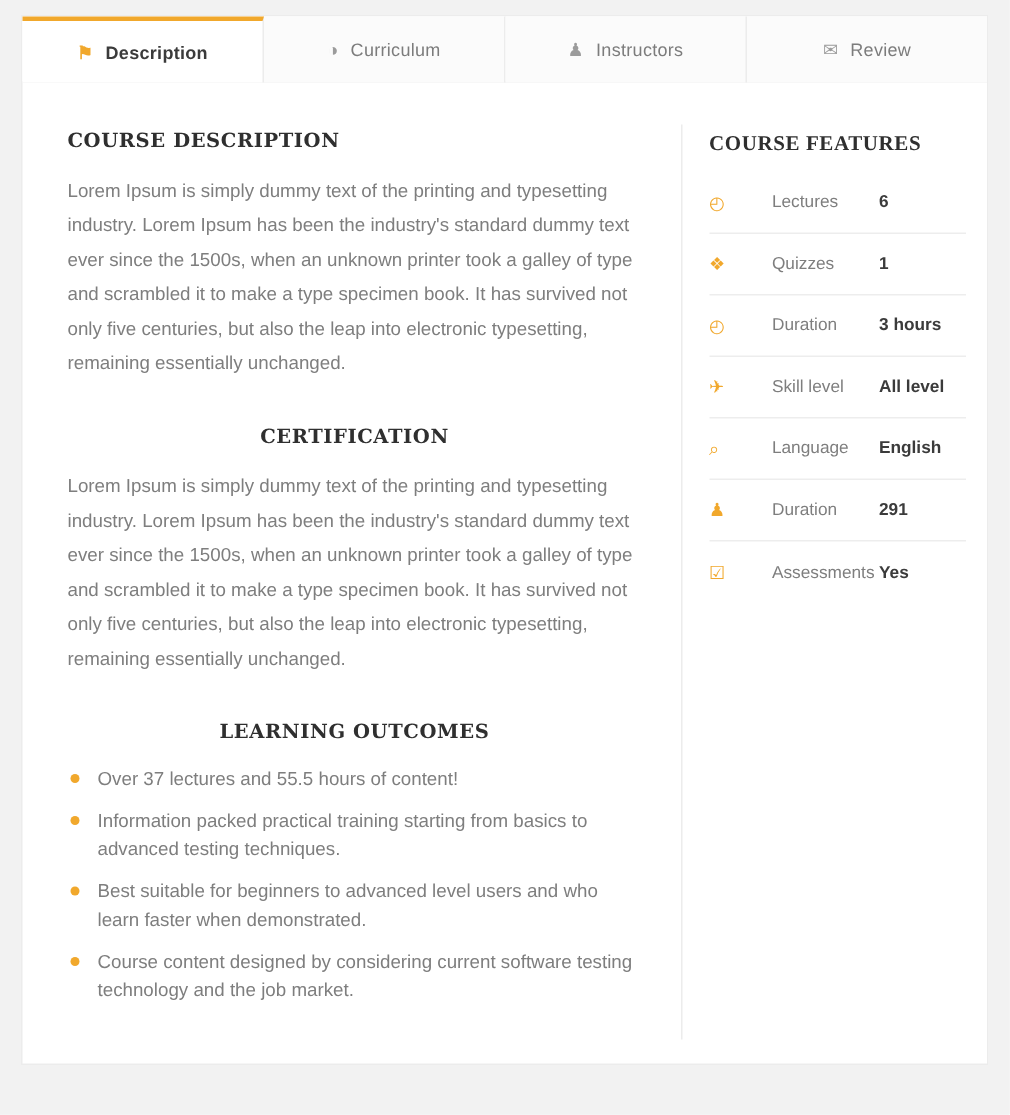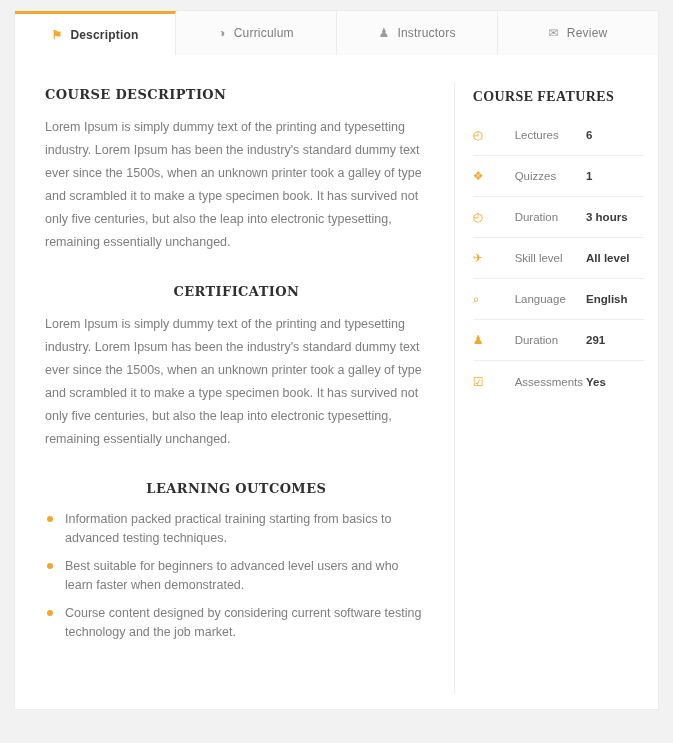--- a/index.html
+++ b/index.html
@@ -185,20 +185,21 @@
 
       <div class="left">
         <h2 class="section-title">COURSE DESCRIPTION</h2>
         <p class="para">Lorem Ipsum is simply dummy text of the printing and typesetting industry. Lorem Ipsum has been the industry's standard dummy text ever since the 1500s, when an unknown printer took a galley of type and scrambled it to make a type specimen book. It has survived not only five centuries, but also the leap into electronic typesetting, remaining essentially unchanged.</p>
 
         <h2 class="section-title second">CERTIFICATION</h2>
         <p class="para">Lorem Ipsum is simply dummy text of the printing and typesetting industry. Lorem Ipsum has been the industry's standard dummy text ever since the 1500s, when an unknown printer took a galley of type and scrambled it to make a type specimen book. It has survived not only five centuries, but also the leap into electronic typesetting, remaining essentially unchanged.</p>
 
         <h2 class="section-title second">LEARNING OUTCOMES</h2>
         <ul class="outcomes">
+          <li>Over 37 lectures and 55.5 hours of content!</li>
           <li>Information packed practical training starting from basics to advanced testing techniques.</li>
           <li>Best suitable for beginners to advanced level users and who learn faster when demonstrated.</li>
           <li>Course content designed by considering current software testing technology and the job market.</li>
 
         </ul>
       </div>
 
       <div class="divider-v"></div>
 
       <div class="right">

